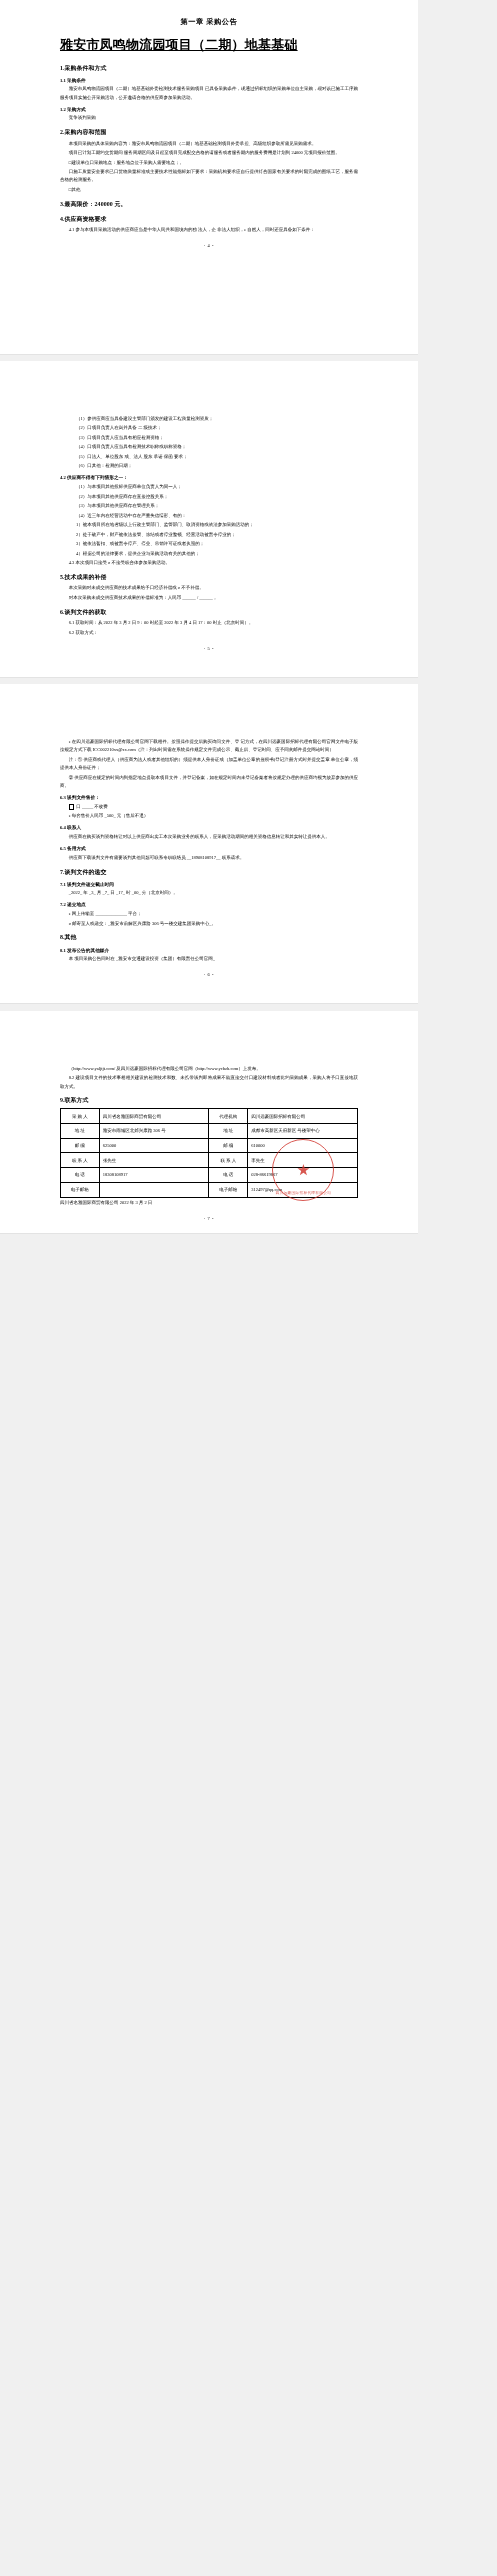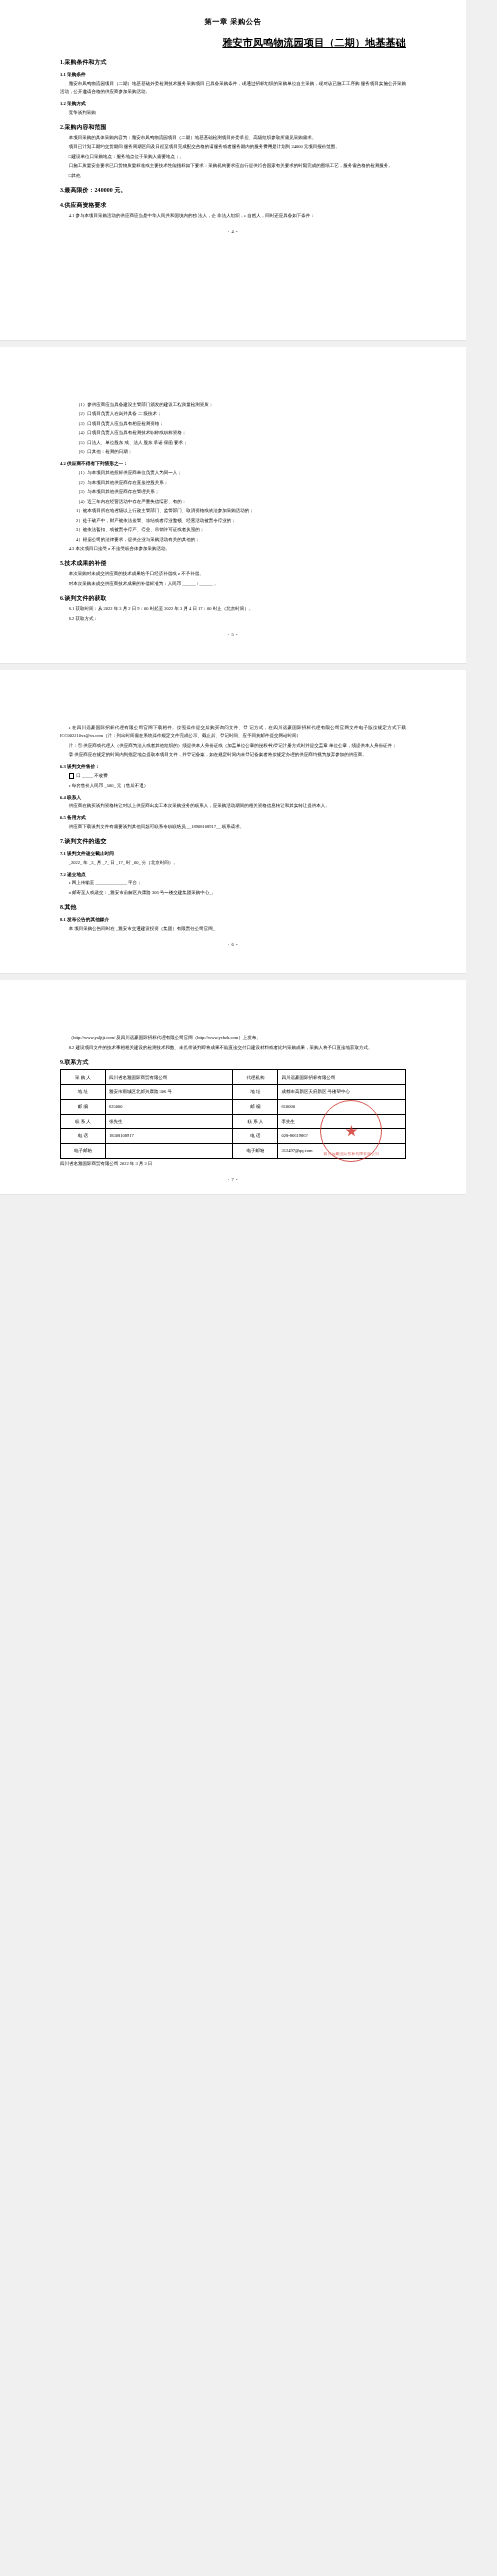--- a/index.html
+++ b/index.html
@@ -6,39 +6,39 @@
     margin: 0;
     padding: 0;
     background: #f0f0f0;
   }
   body {
     width: 498px;
     font-family: "Liberation Serif", "DejaVu Serif", serif;
     color: #000;
   }
   .page {
-    width: 466px;
+    width: 418px;
     background: #ffffff;
     position: relative;
     box-sizing: border-box;
     padding: 16px 60px 12.4px 60px;
     margin: 0 0 6.2px 0;
     border-bottom: 0.6px solid #e3e3e3;
   }
   .doc-title {
     text-align: center;
     font-size: 7.2px;
     font-weight: bold;
     letter-spacing: 0.6px;
     margin: 0 0 5px 0;
     line-height: 1.7;
   }
   .doc-subtitle {
-    text-align: right;
-    font-size: 10px;
+    text-align: left;
+    font-size: 13px;
     font-weight: bold;
     line-height: 1.9;
     margin: 0 0 1.2px 0;
     letter-spacing: 0.2px;
   }
   .doc-subtitle .u {
     text-decoration: underline;
   }
   h2.sec {
     font-size: 5.9px;

